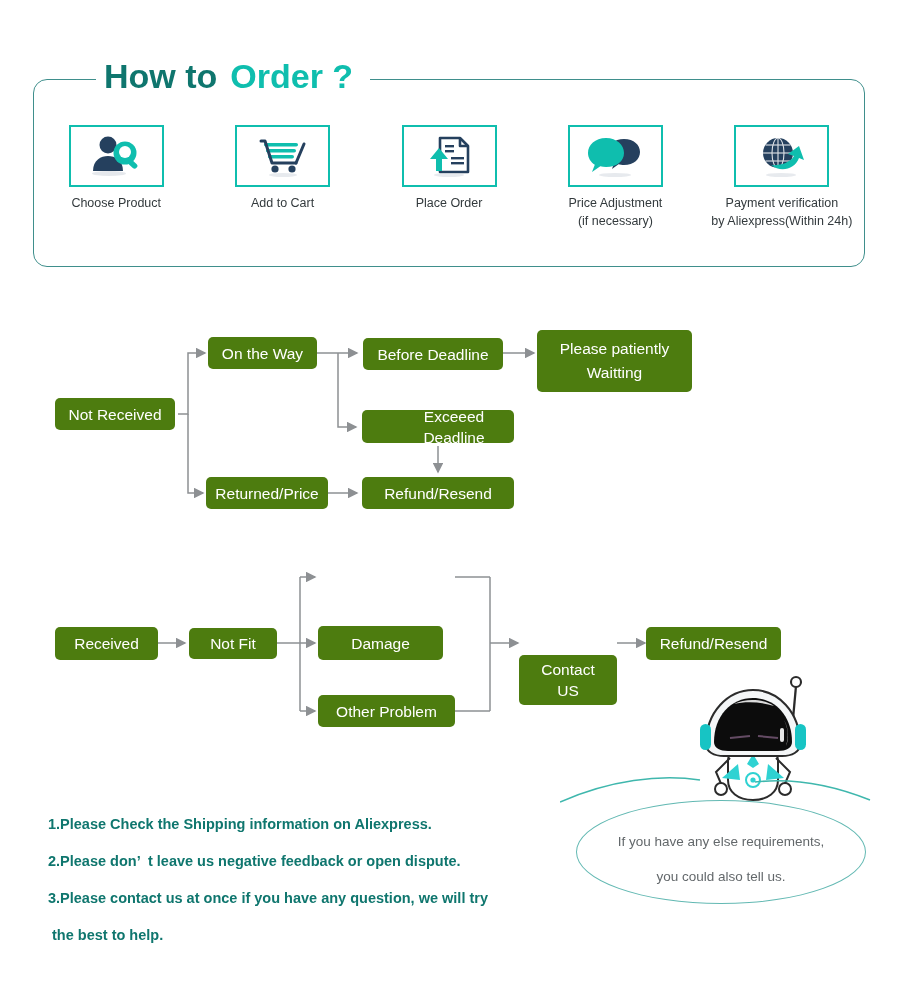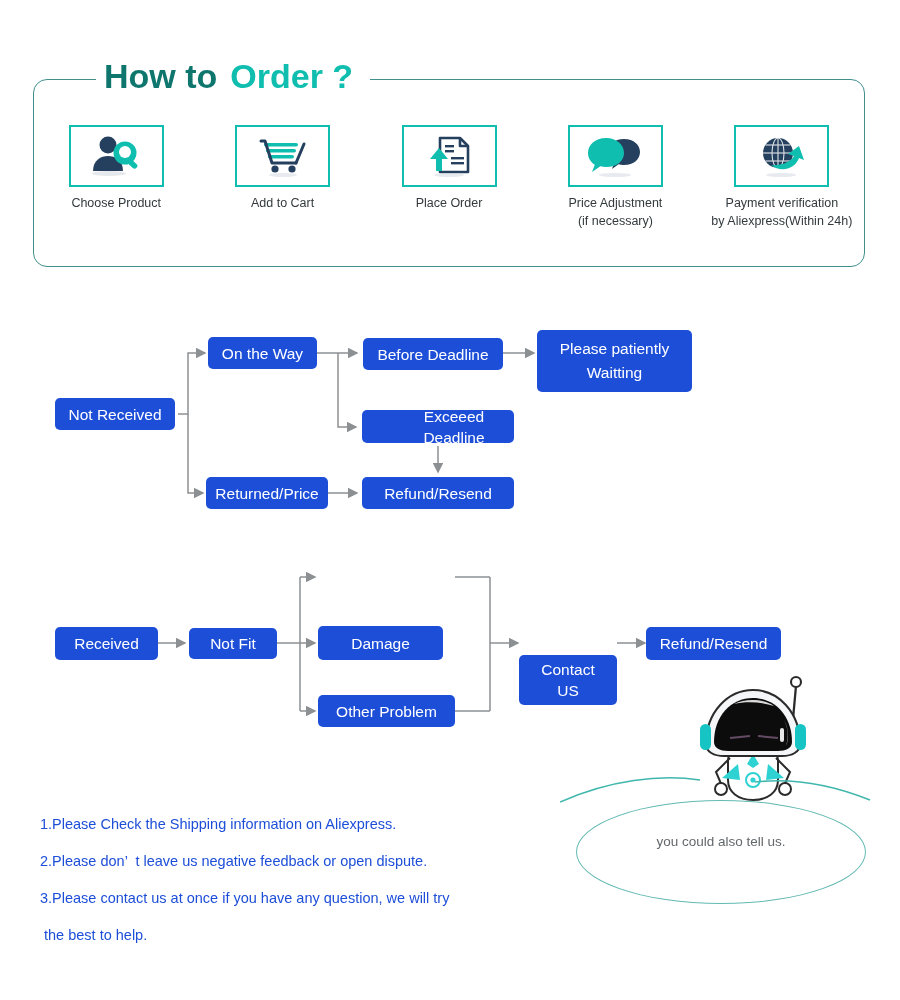--- a/index.html
+++ b/index.html
@@ -39,31 +39,31 @@
   }
   .step-label{
     margin-top:7px;text-align:center;color:#333a3d;font-size:12.5px;line-height:18px;
     white-space:pre-line;
   }
 
   
   .flow{position:absolute;left:0;top:0;width:900px;height:1000px;
         pointer-events:none;}
   .node{
-    position:absolute;background:#1d4ed8;border-radius:5px;color:#ffffff;
+    position:absolute;background:#4d7c0f;border-radius:5px;color:#ffffff;
     display:flex;align-items:center;justify-content:center;
     font-size:15.5px;line-height:21px;text-align:center;box-sizing:border-box;
     padding:0 10px;
   }
   .node.two-line{line-height:24px;text-align:center;}
 
   
   .notes{
-    position:absolute;left:40px;top:806px;width:560px;
-    color:#1d4ed8;font-size:14.5px;font-weight:normal;line-height:37px;
+    position:absolute;left:48px;top:806px;width:560px;
+    color:#0f766e;font-size:14.5px;font-weight:bold;line-height:37px;
   }
   .note-line{white-space:pre;}
 
   .bubble{
     position:absolute;left:576px;top:800px;width:290px;height:104px;
     border:1.3px solid #63b9b3;border-radius:50%;box-sizing:border-box;
   }
   .bubble-text{
     position:absolute;left:576px;top:824px;width:290px;
     text-align:center;color:#63686b;font-size:13.5px;line-height:35px;
@@ -263,20 +263,21 @@
     <path d="M70 68 L90 70" stroke="#7a5b7a" stroke-width="2" opacity="0.8"></path>
   </svg>
 
   <svg style="position:absolute;left:560px;top:760px;width:330px;height:60px;" viewBox="0 0 330 60">
     <path d="M0 42 C50 20 100 14 140 20" fill="none" stroke="#3fb7ad" stroke-width="1.6"></path>
     <path d="M195 22 C230 18 270 24 310 40" fill="none" stroke="#3fb7ad" stroke-width="1.6"></path>
   </svg>
 
   <div class="bubble"></div>
   <div class="bubble-text">
+    <div>If you have any else requirements,</div>
     <div>you could also tell us.</div>
   </div>
 
   <div class="notes">
     <div class="note-line">1.Please Check the Shipping information on Aliexpress.</div>
     <div class="note-line">2.Please don’  t leave us negative feedback or open dispute.</div>
     <div class="note-line">3.Please contact us at once if you have any question, we will try</div>
     <div class="note-line"> the best to help.</div>
   </div>
 

